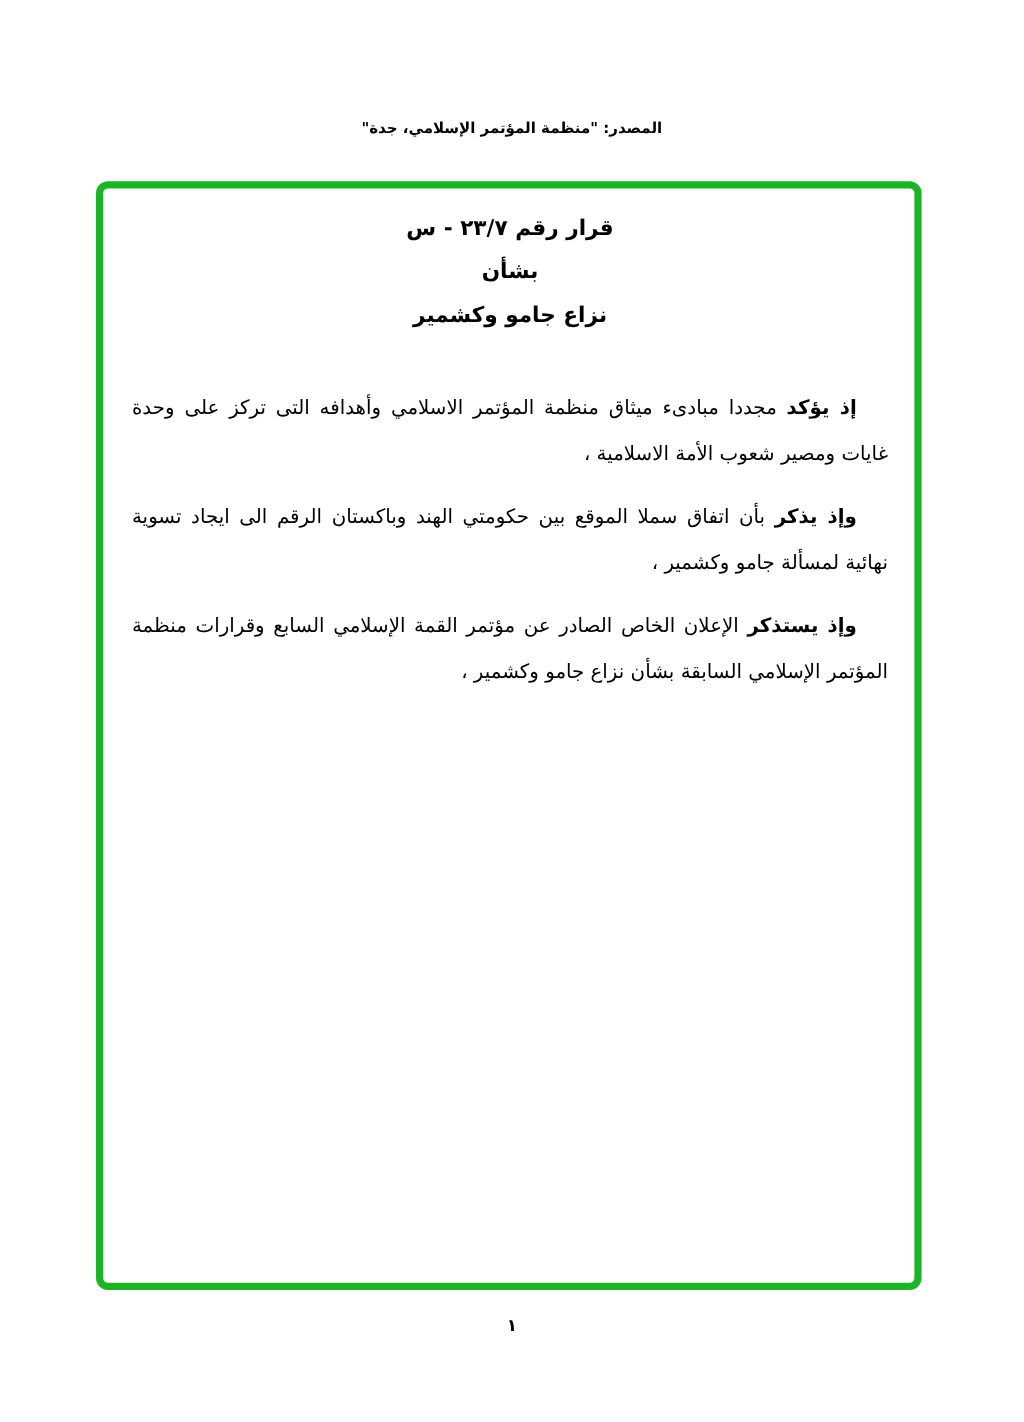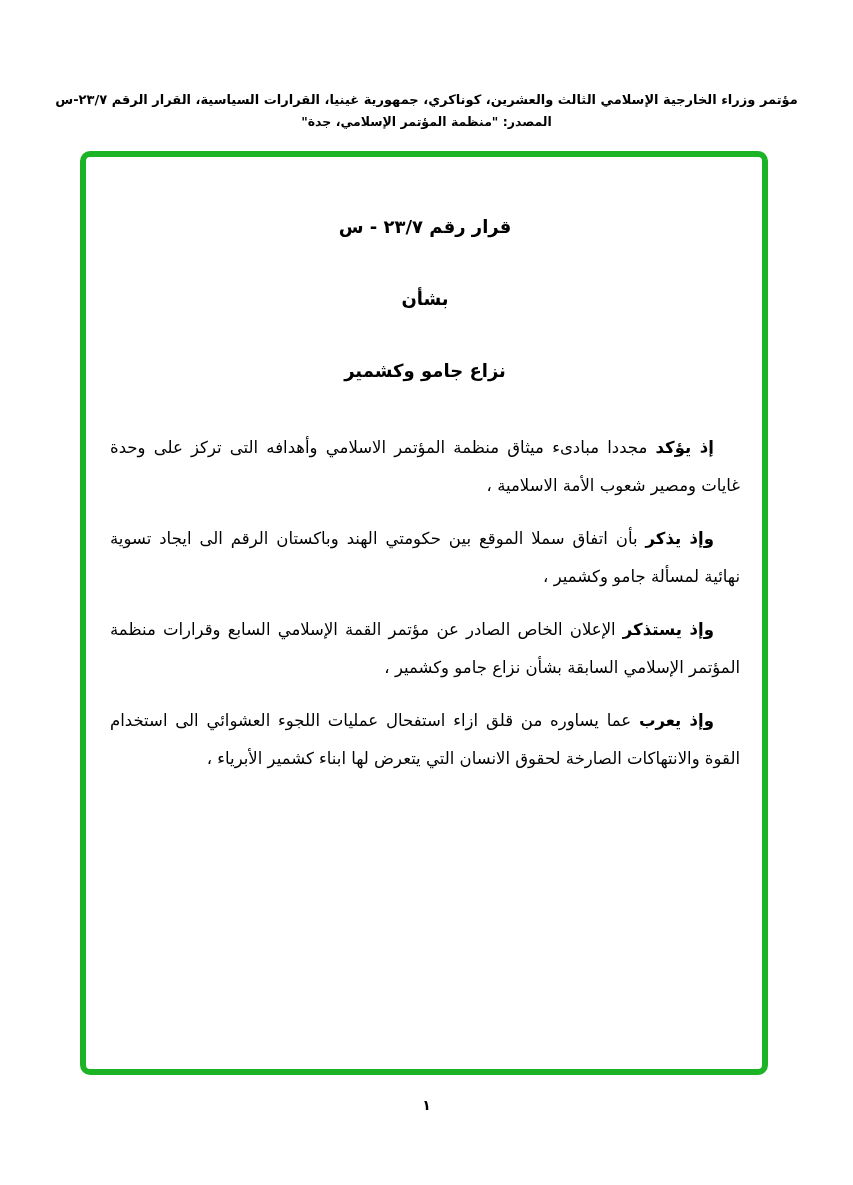--- a/index.html
+++ b/index.html
@@ -46,21 +46,20 @@
     direction: rtl;
     padding: 16px 22px 0 24px;
   }
   .title-block {
     text-align: center;
     font-weight: bold;
   }
   .title-line {
     font-size: 18px;
     line-height: 36px;
-    margin-top: 36px;
   }
   .paragraphs {
     margin-top: 40px;
   }
   .paragraphs p {
     font-size: 16.5px;
     line-height: 38px;
     text-align: justify;
     text-indent: 26px;
     margin: 0 0 15px 0;
@@ -75,33 +74,31 @@
     right: 0;
     text-align: center;
     font-size: 14px;
     font-weight: bold;
   }
 </style>
 </head>
 <body>
 
 <div class="src-header">
-  <div class="src-line1">مؤتمر وزراء الخارجية الإسلامي الثالث والعشرين، كوناكري، جمهورية غينيا، القرارات السياسية، القرار الرقم ٢٣/٧-س</div>
   <div class="src-line2">المصدر:  "منظمة المؤتمر الإسلامي، جدة"</div>
 </div>
 
 <div class="green-frame">
   <div class="doc-content">
     <div class="title-block">
       <div class="title-line">قرار رقم ٢٣/٧ - س</div>
       <div class="title-line">بشأن</div>
       <div class="title-line">نزاع جامو وكشمير</div>
     </div>
     <div class="paragraphs">
         <p><span class="lead">إذ يؤكد</span><span> مجددا مبادىء ميثاق منظمة المؤتمر الاسلامي وأهدافه التى تركز على وحدة غايات ومصير شعوب الأمة الاسلامية ،</span></p>
         <p><span class="lead">وإذ يذكر</span><span> بأن اتفاق سملا الموقع بين حكومتي الهند وباكستان الرقم الى ايجاد تسوية نهائية لمسألة جامو وكشمير ،</span></p>
         <p><span class="lead">وإذ يستذكر</span><span> الإعلان الخاص الصادر عن مؤتمر القمة الإسلامي السابع وقرارات منظمة المؤتمر الإسلامي السابقة بشأن نزاع جامو وكشمير ،</span></p>
-        <p><span class="lead">وإذ يعرب</span><span> عما يساوره من قلق ازاء استفحال عمليات اللجوء العشوائي الى استخدام القوة والانتهاكات الصارخة لحقوق الانسان التي يتعرض لها ابناء كشمير الأبرياء ،</span></p>
       </div>
   </div>
 </div>
 
 <div class="page-footer">١</div>
 
 </body></html>

